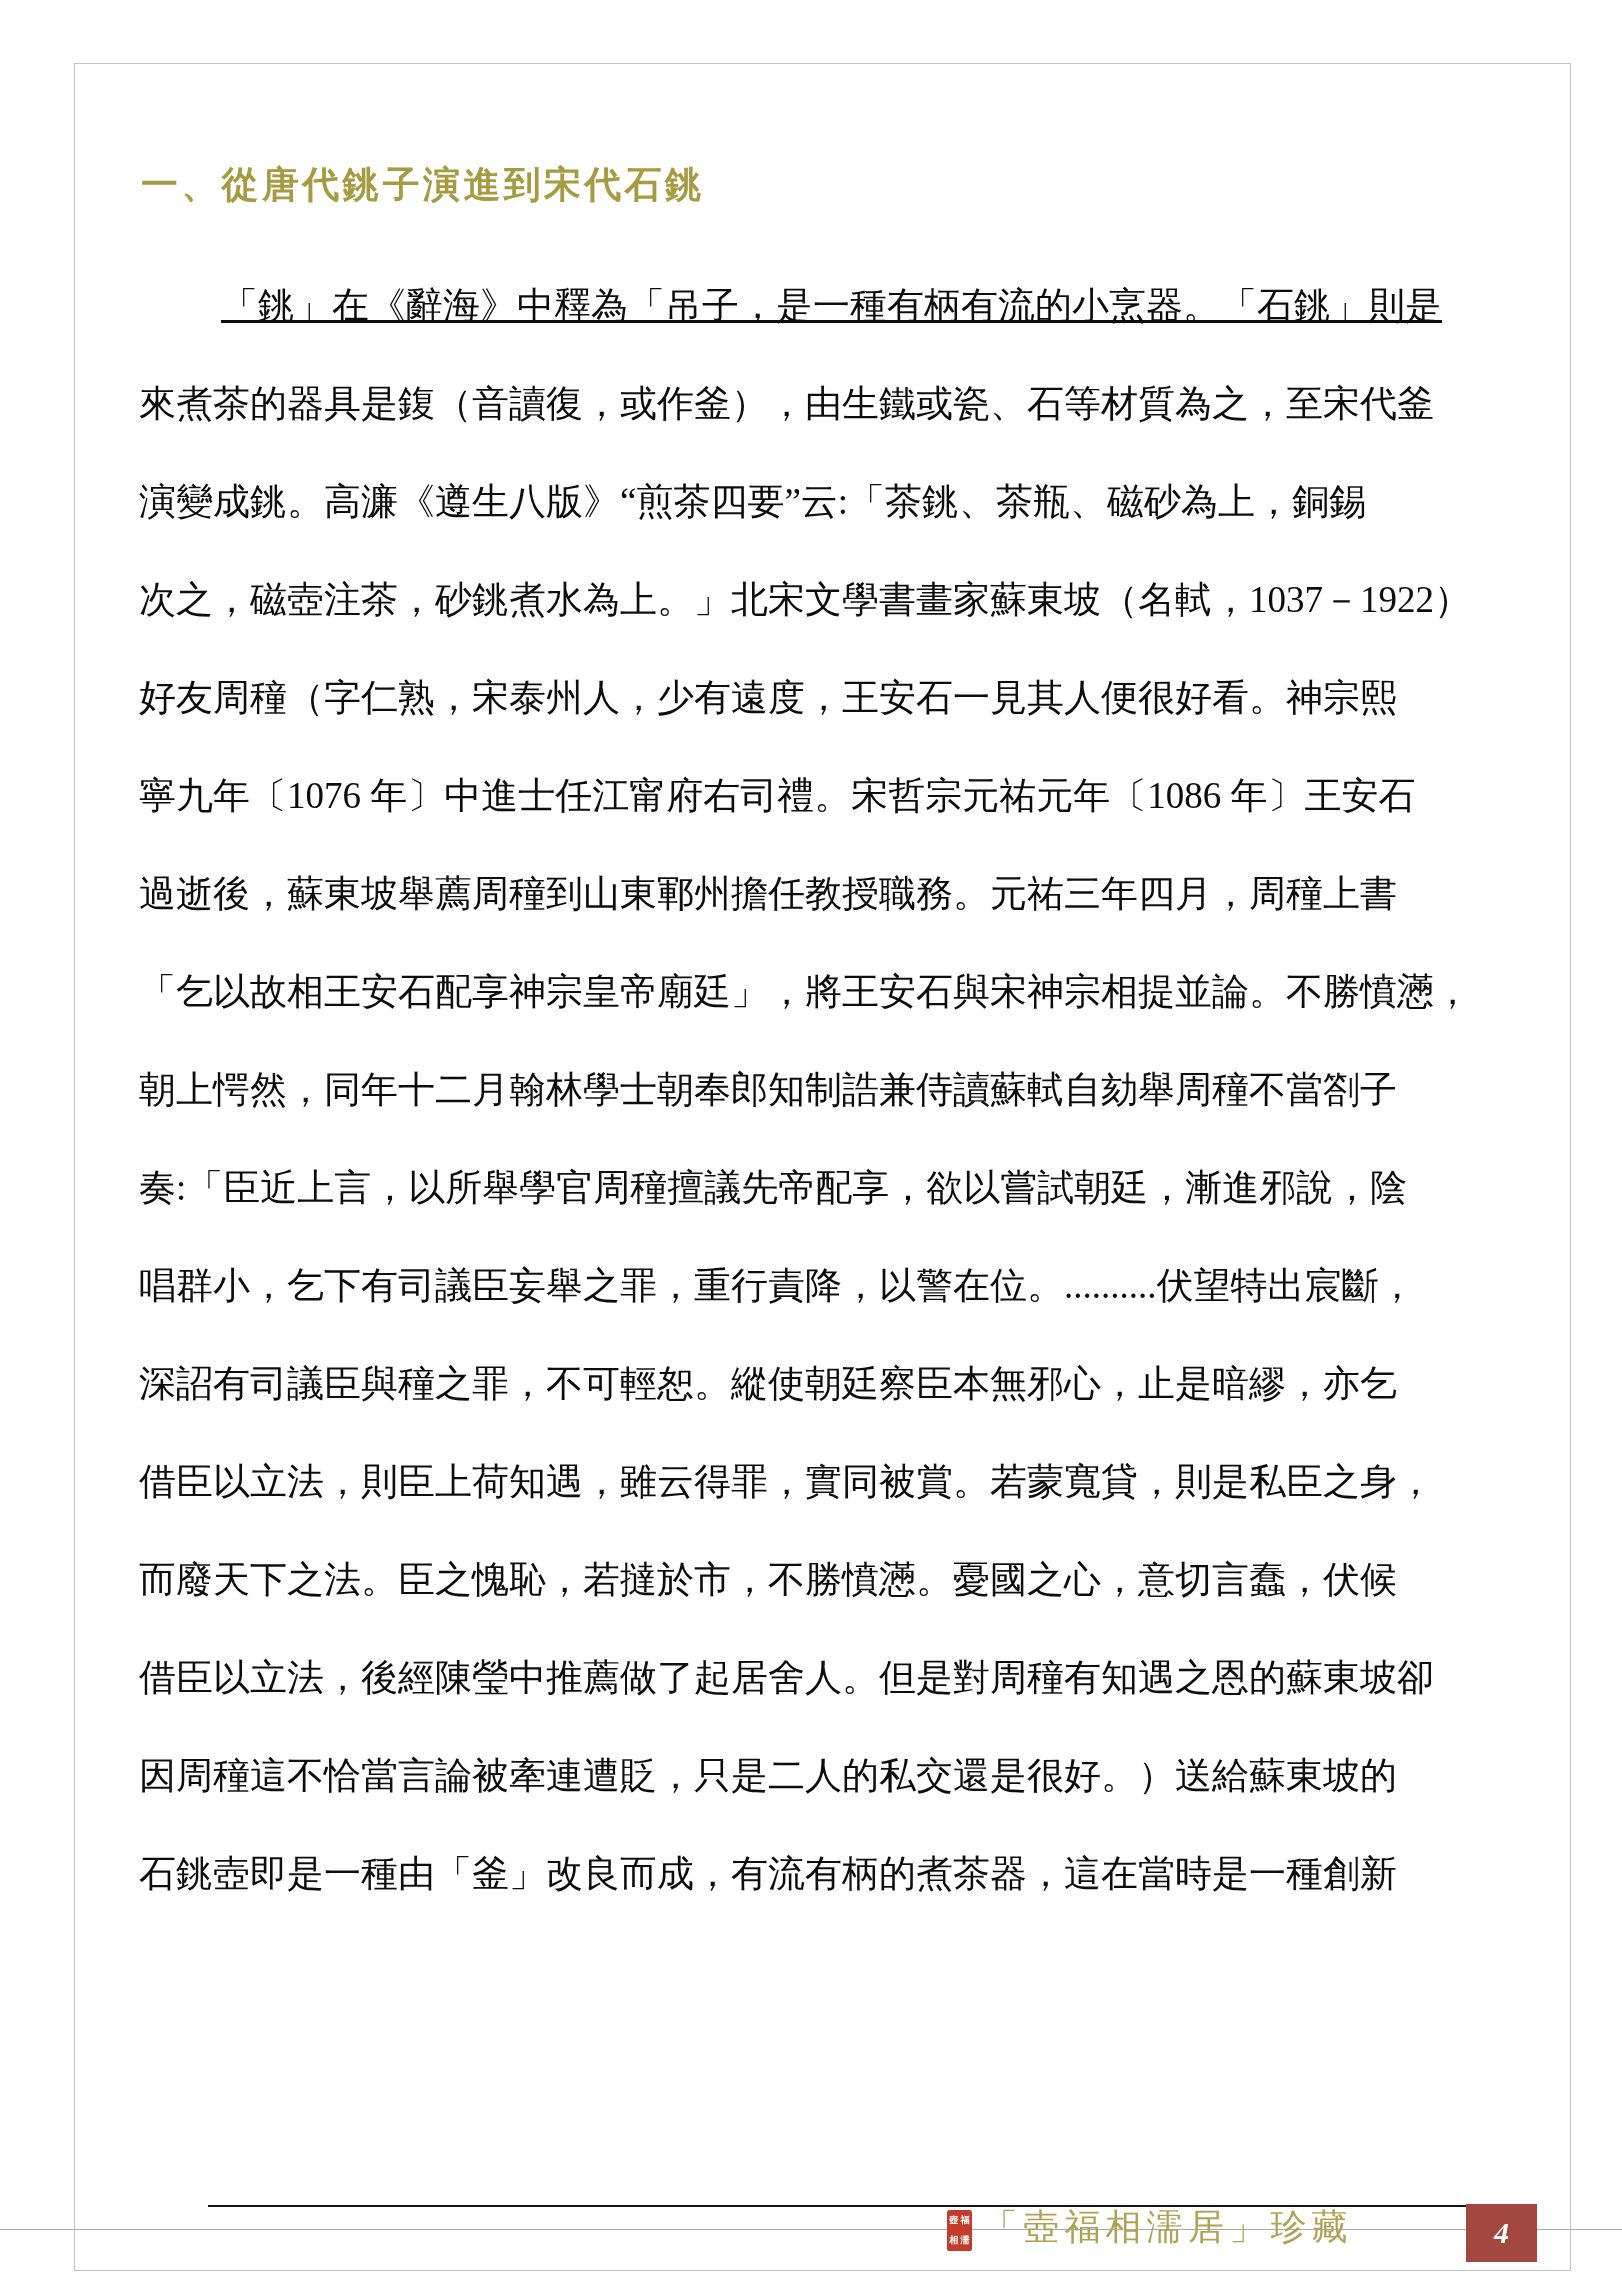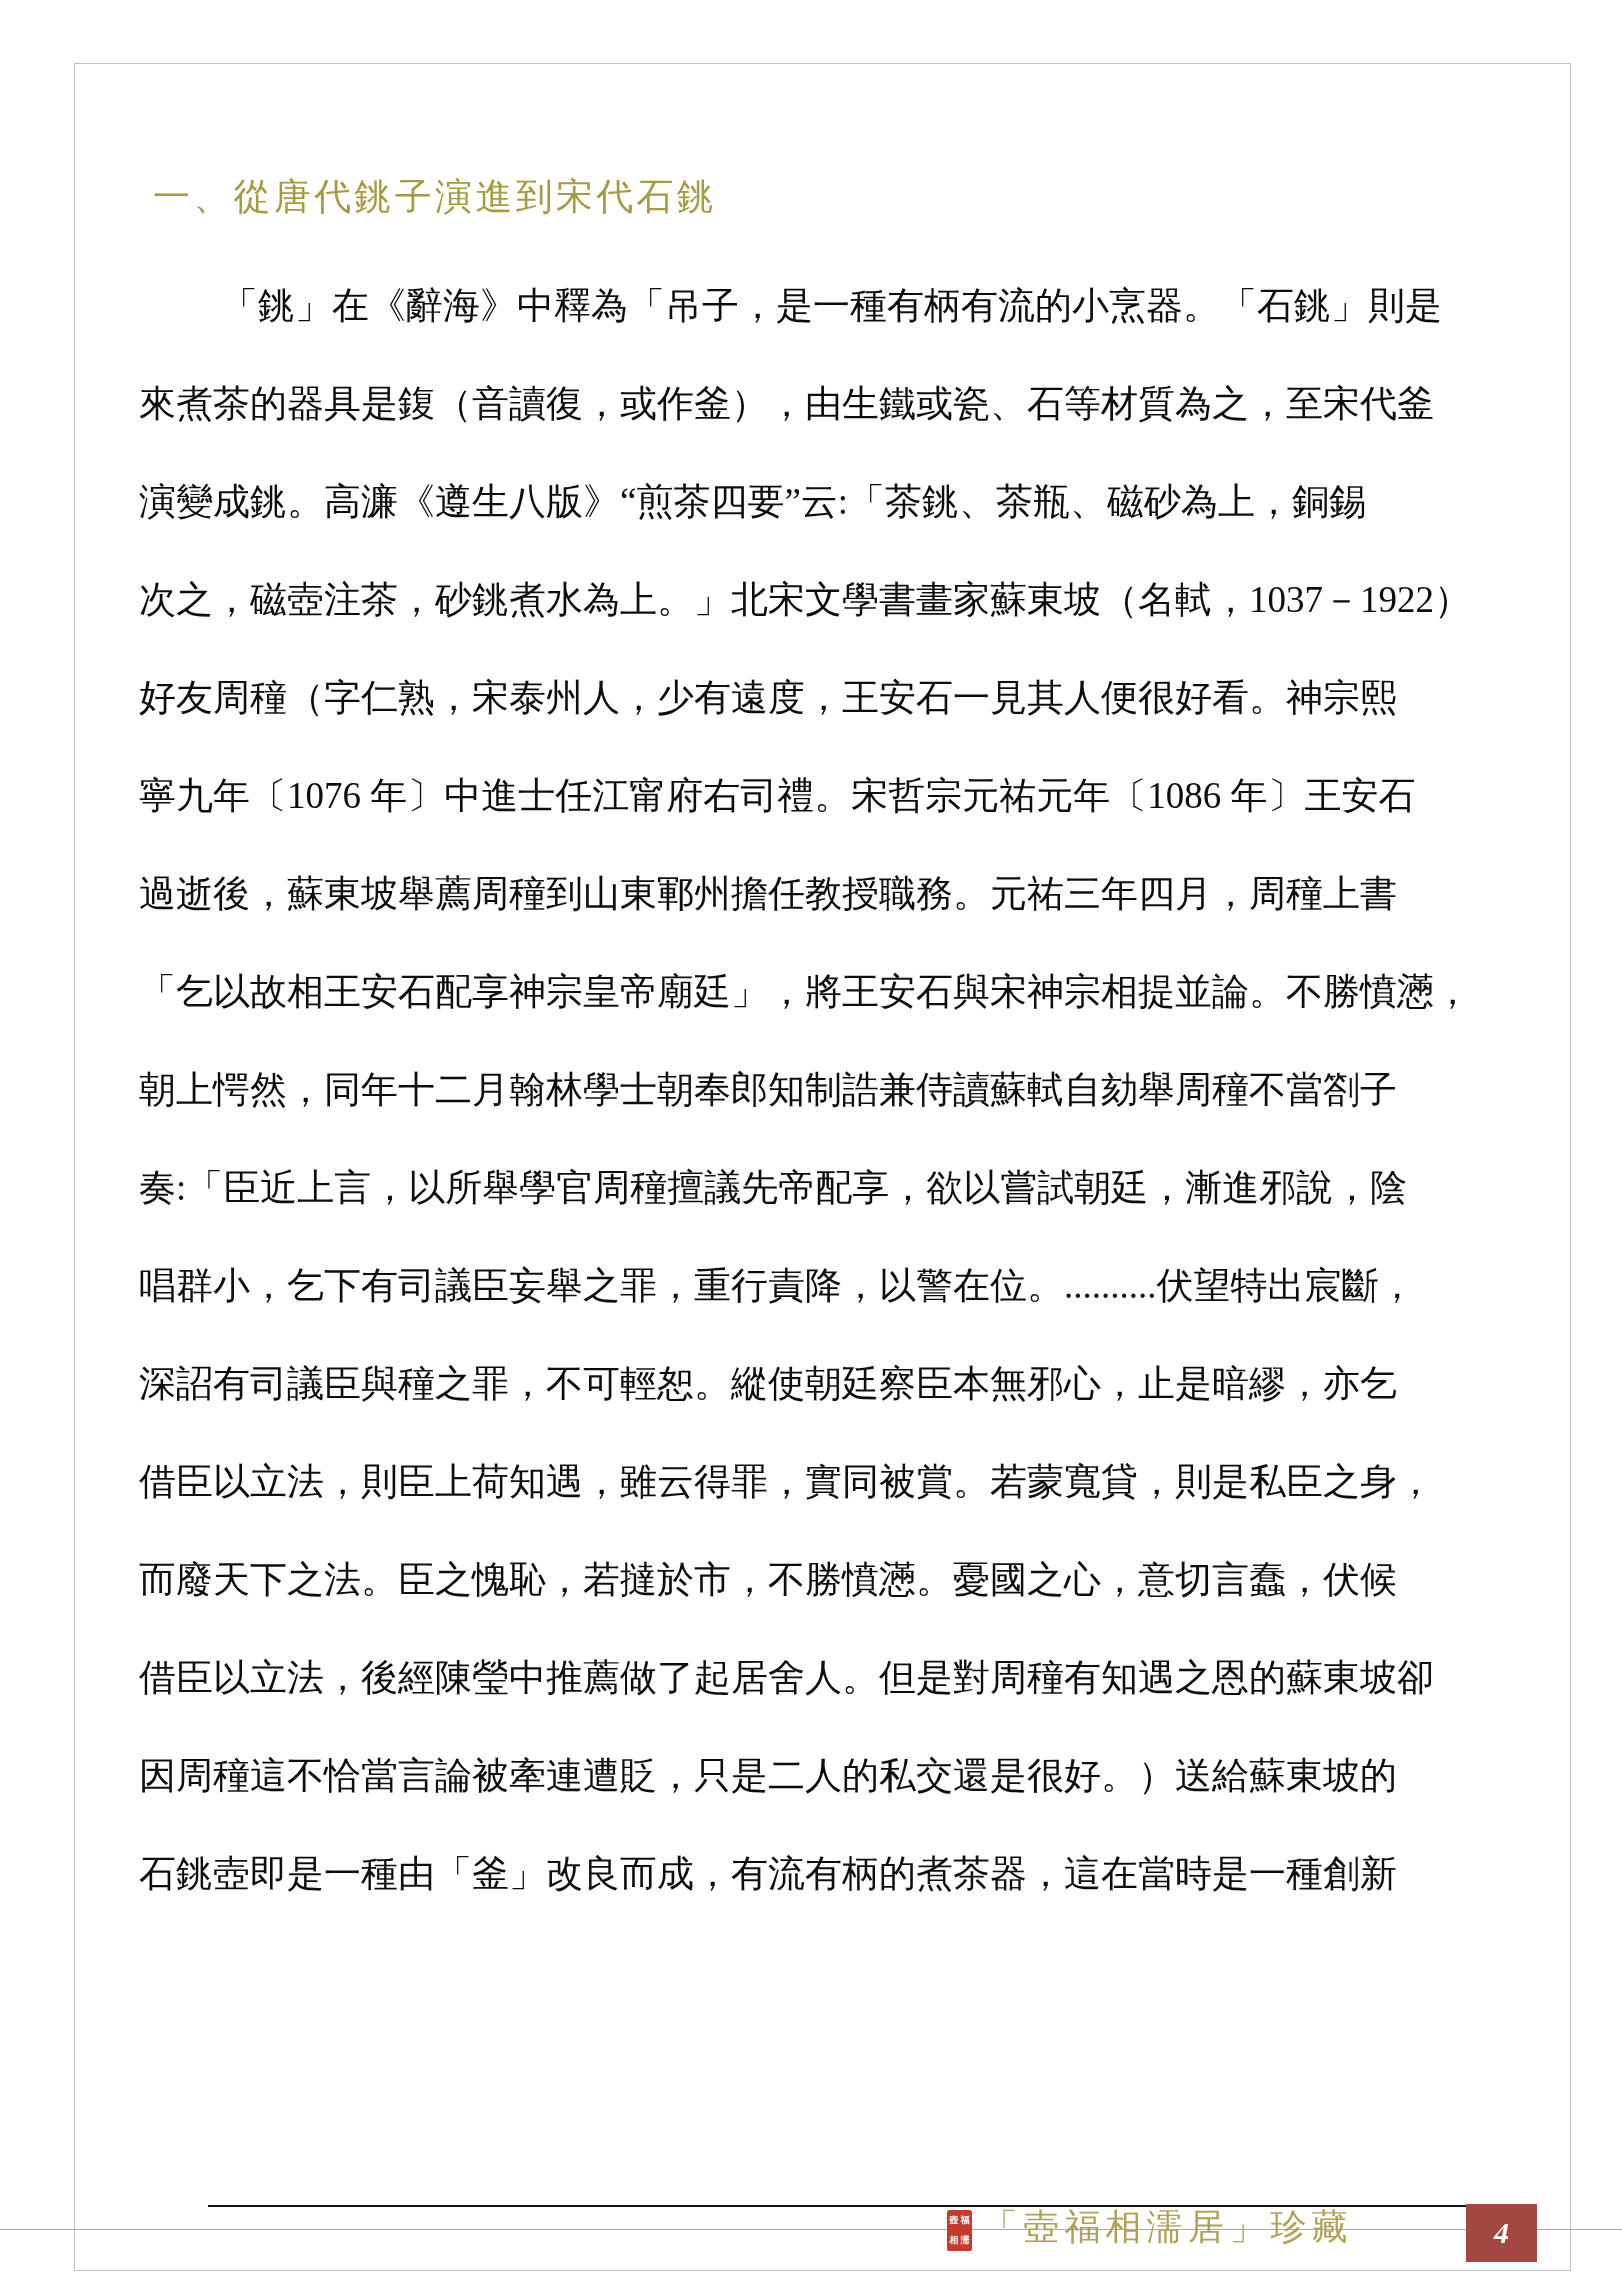--- a/index.html
+++ b/index.html
@@ -13,42 +13,42 @@
   .frame{
     position:absolute;
     left:74px;top:63px;
     width:1497px;height:2208px;
     border:1.3px solid #c2c2c2;
     box-sizing:border-box;
   }
   .heading{
     position:absolute;
     left:141px;top:161px;
-    margin:12px;
+    margin:0;
     font-size:37px;
-    font-weight:normal;
+    font-weight:bold;
     letter-spacing:3.3px;
     color:var(--heading-color,#a79b41);
     line-height:47px;
     white-space:nowrap;
   }
   .body{
     position:absolute;
     left:139px;top:257px;
     width:1355px;
   }
   .body .line{
     height:98px;
     line-height:98px;
     font-size:37px;
     color:#0d0d0d;
     white-space:nowrap;
     letter-spacing:0px;
   }
-  .body .line:first-child{ text-indent:82px; }
+  .body .line:first-child{ text-indent:82px;text-decoration:underline; }
   .rule-black{
     position:absolute;
     left:208px;top:2205px;
     width:1328px;height:2px;
     background:#141414;
   }
   .rule-gray{
     position:absolute;
     left:0;top:2229px;
     width:1623px;height:1.3px;

